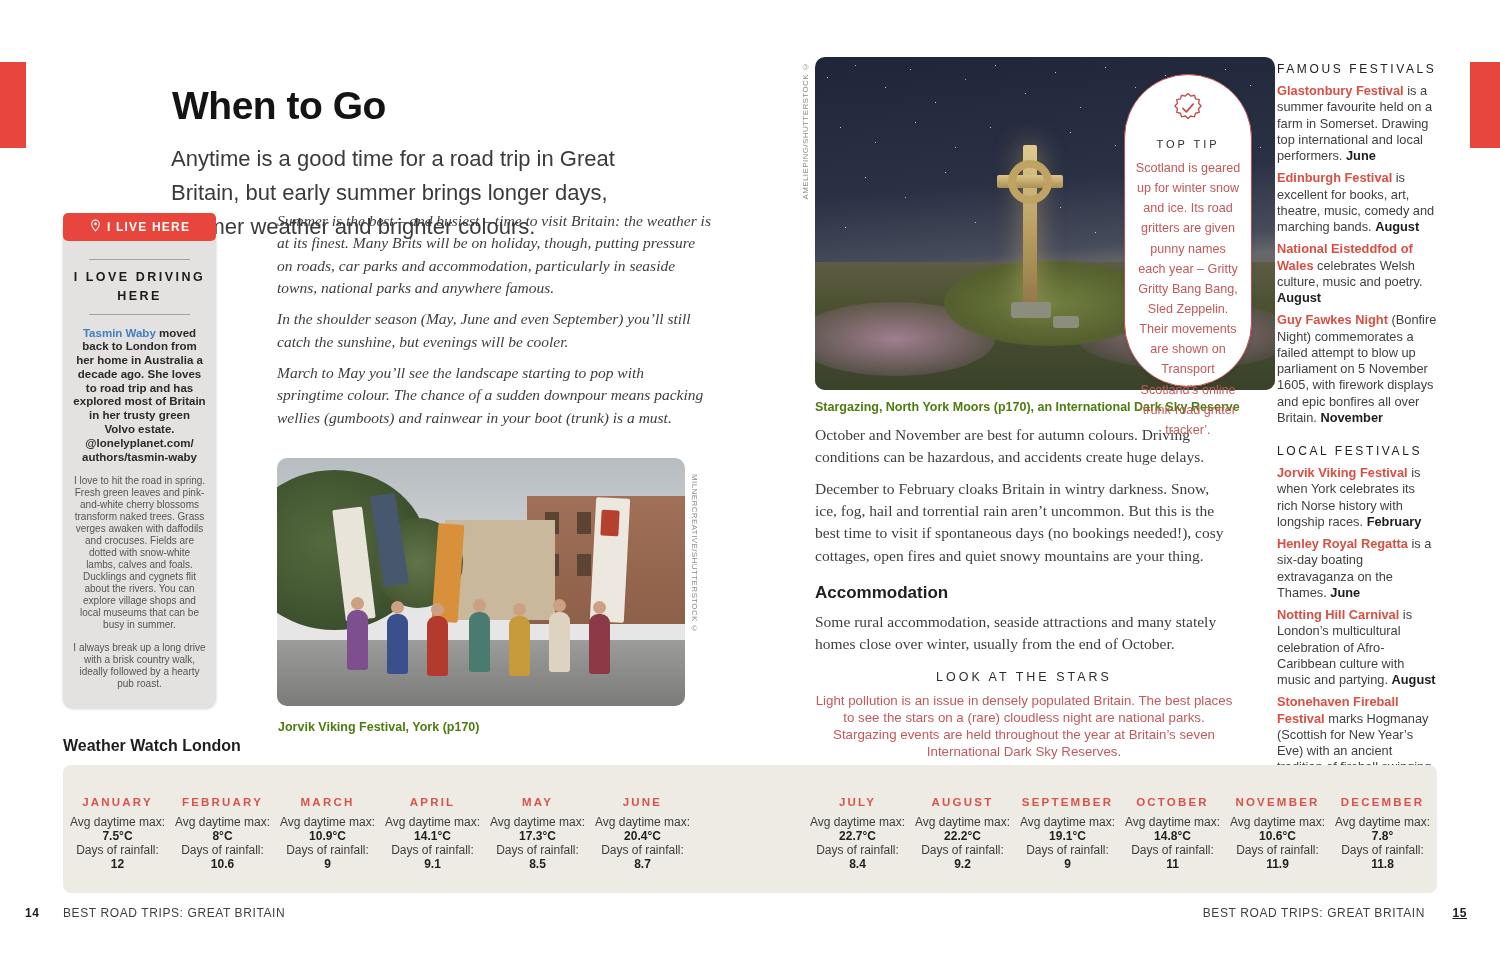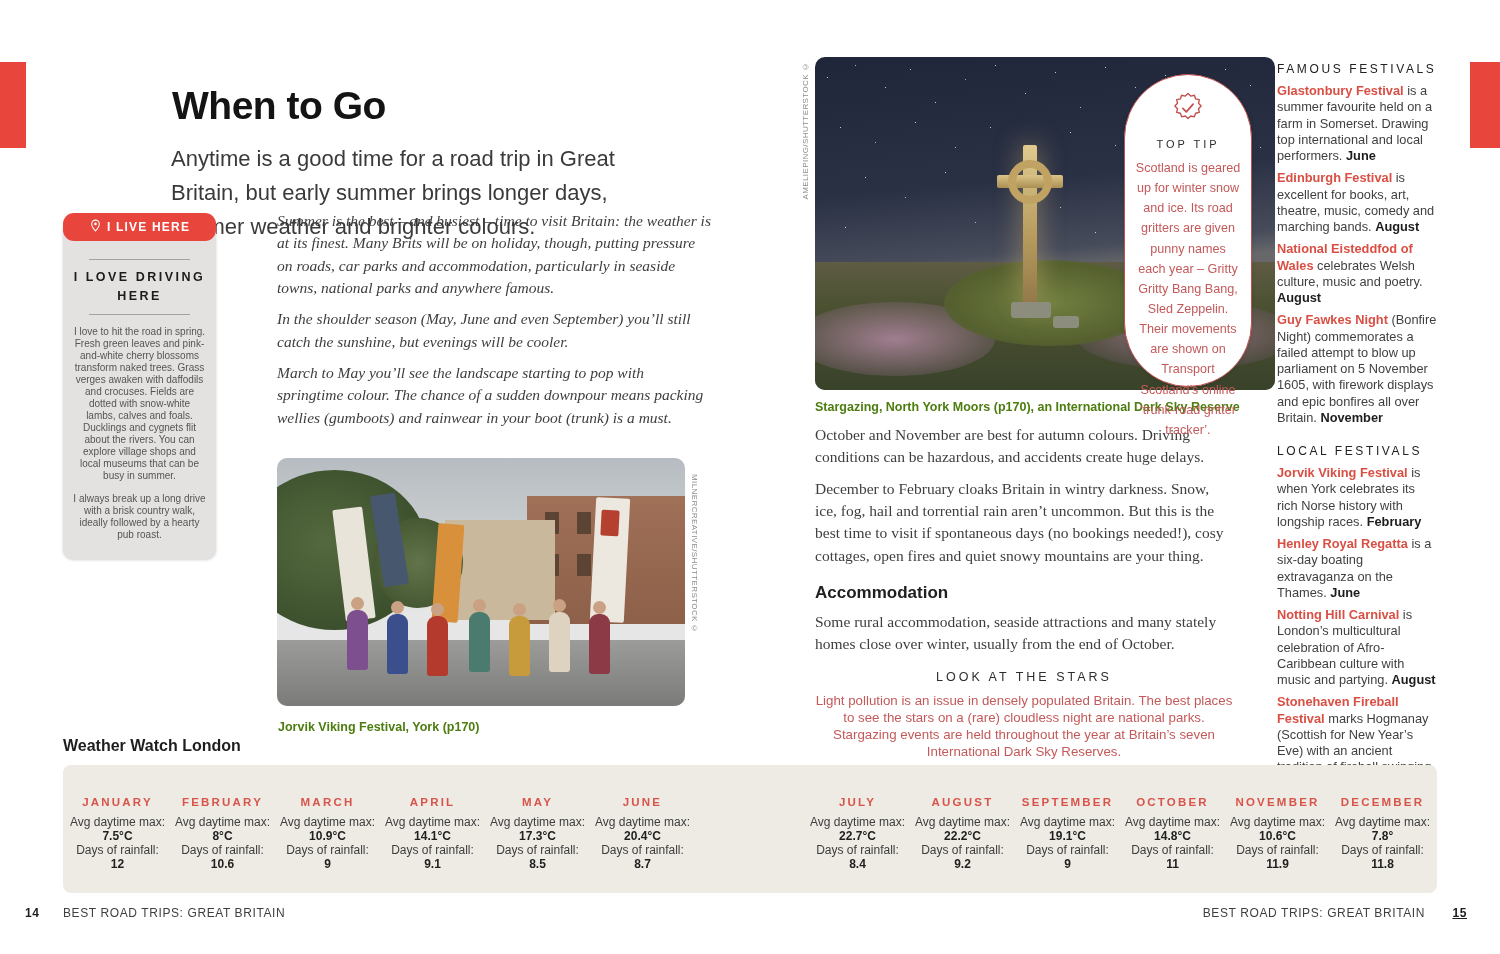--- a/index.html
+++ b/index.html
@@ -11,21 +11,21 @@
   .tab-left { left:0; width:26px; }
   .tab-right { right:0; width:30px; }
 
   
   .title { position:absolute; left:172px; top:84px; font-size:39px; font-weight:bold;
            letter-spacing:-0.5px; color:#141414; }
   .intro { position:absolute; left:171px; top:142px; width:478px; font-size:22px;
            line-height:1.55; color:#3a3a3a; }
 
   .lh-header { position:absolute; left:63px; top:213px; width:153px; height:28px; z-index:3;
-               background:#e8463c; border-radius:11px; color:#fff; display:flex; align-items:center;
+               background:#e8463c; border-radius:5px; color:#fff; display:flex; align-items:center;
                justify-content:center; gap:5px; font-weight:bold; font-size:12px; letter-spacing:1.2px; }
   .lh-box { position:absolute; left:63px; top:227px; width:153px; z-index:2;
             background:#e4e2e0; border-radius:0 0 10px 10px; box-shadow:0 1px 3px rgba(0,0,0,.18);
             padding:26px 10px 18px; text-align:center; }
   .lh-rule { border:0; border-top:1px solid #a2a2a2; margin:6px 16px; }
   .lh-title { font-weight:bold; letter-spacing:2.5px; font-size:12.5px; color:#1c1c1c;
               line-height:1.5; margin:8px 0; }
   .lh-lead { font-weight:bold; font-size:11.5px; line-height:1.2; color:#2a2a2a; margin-top:12px; }
   .lh-lead .author { color:#3f7fc1; }
   .lh-body { font-size:10px; line-height:1.2; color:#555; margin-top:11px;text-align:center; }
@@ -149,20 +149,21 @@
           <path d="M12 2c-3.9 0-7 3.1-7 7 0 5.2 7 13 7 13s7-7.8 7-13c0-3.9-3.1-7-7-7z" fill="none" stroke="#fff" stroke-width="2"></path>
           <circle cx="12" cy="9" r="2.4" fill="#fff"></circle>
         </svg>
     </span>
     <span>I LIVE HERE</span>
   </div>
   <div class="lh-box">
     <hr class="lh-rule">
     <div class="lh-title">I LOVE DRIVING HERE</div>
     <hr class="lh-rule">
+    <p class="lh-lead"><span class="author">Tasmin Waby</span><span> moved back to London from her home in Australia a decade ago. She loves to road trip and has explored most of Britain in her trusty green Volvo estate. @lonelyplanet.com/ authors/tasmin-waby</span></p>
     <p class="lh-body">I love to hit the road in spring. Fresh green leaves and pink-and-white cherry blossoms transform naked trees. Grass verges awaken with daffodils and crocuses. Fields are dotted with snow-white lambs, calves and foals. Ducklings and cygnets flit about the rivers. You can explore village shops and local museums that can be busy in summer.</p>
     <p class="lh-body">I always break up a long drive with a brisk country walk, ideally followed by a hearty pub roast.</p>
   </div>
 
   <div class="body-col-left serif">
     <p>Summer is the best – and busiest – time to visit Britain: the weather is at its finest. Many Brits will be on holiday, though, putting pressure on roads, car parks and accommodation, particularly in seaside towns, national parks and anywhere famous.</p>
     <p>In the shoulder season (May, June and even September) you’ll still catch the sunshine, but evenings will be cooler.</p>
     <p>March to May you’ll see the landscape starting to pop with springtime colour. The chance of a sudden downpour means packing wellies (gumboots) and rainwear in your boot (trunk) is a must.</p>
   </div>
 

